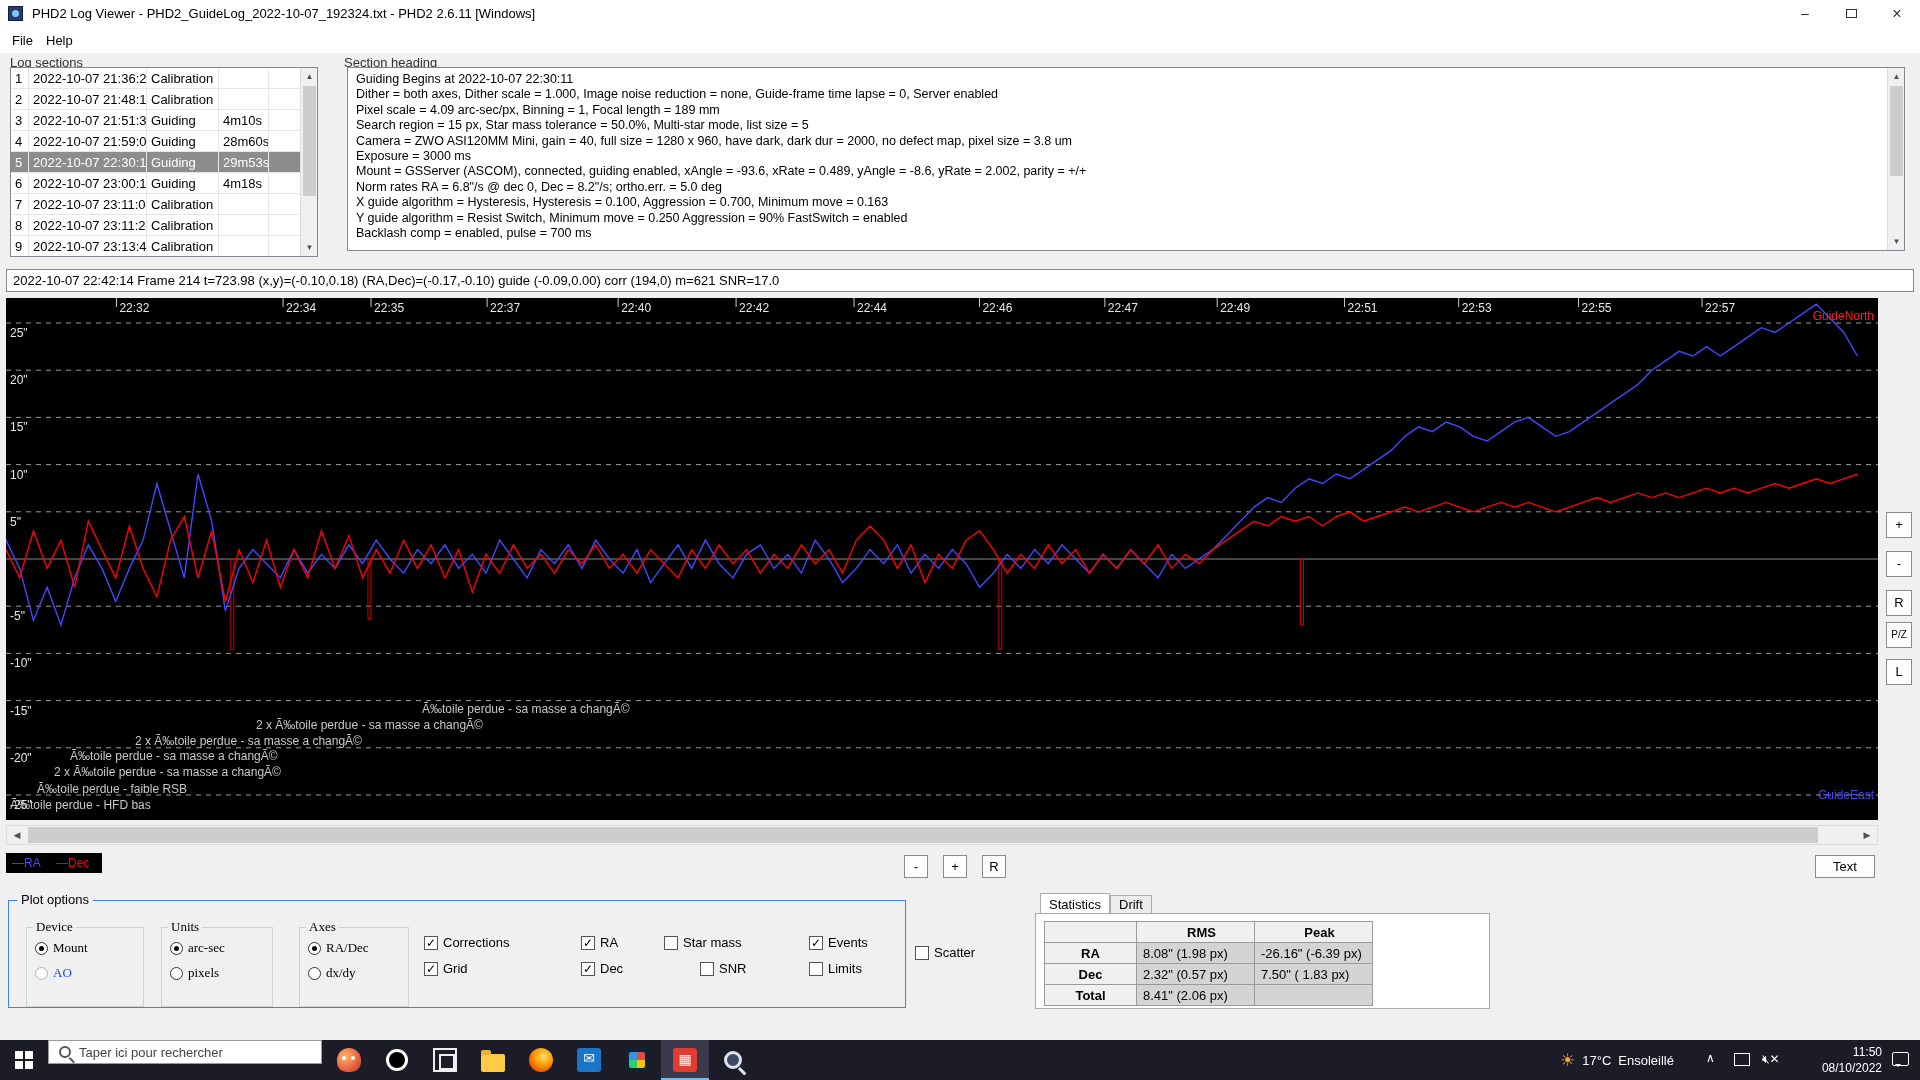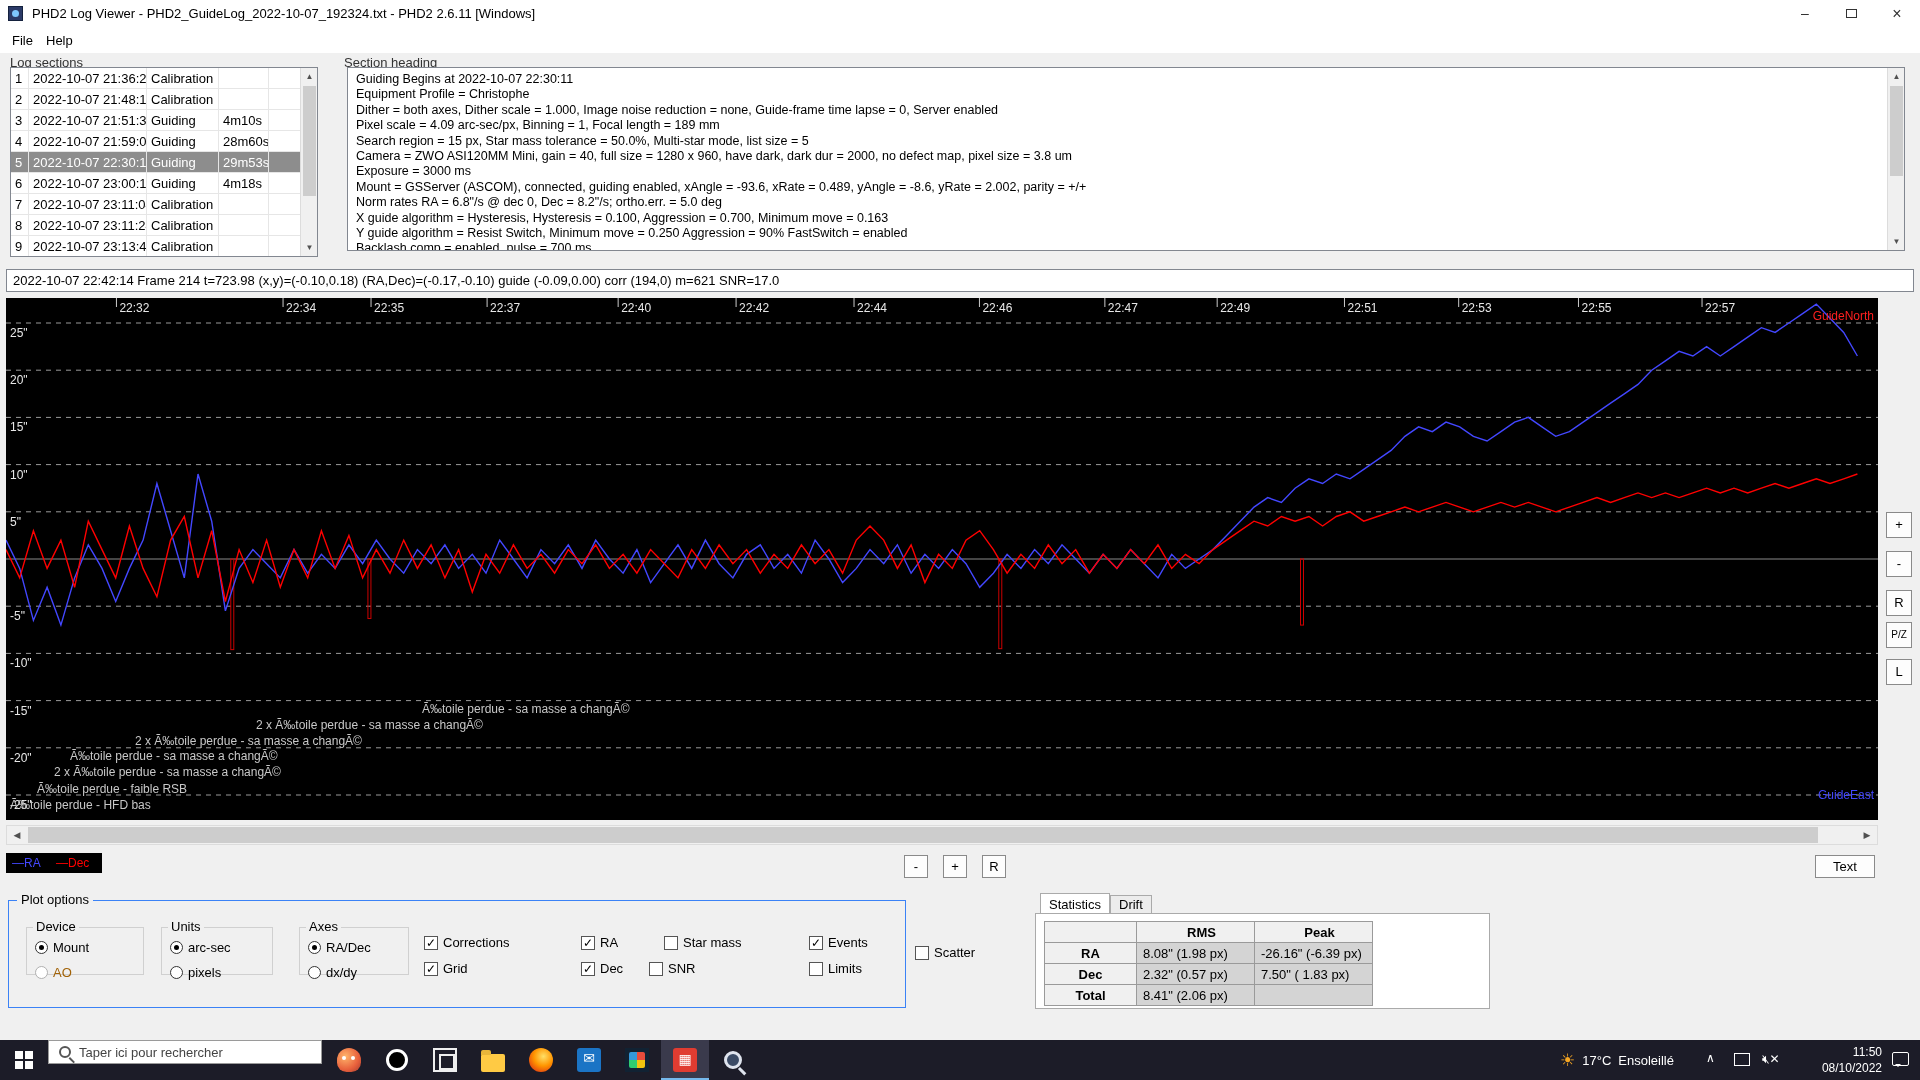--- a/index.html
+++ b/index.html
@@ -70,27 +70,27 @@
   #legend .dec { position:absolute; left:50px; color:#ff0000; }
   .tool-btn { top:855px; height:23px; background:#fdfdfd; border:1px solid #8a8a8a;
               text-align:center; line-height:21px; font-size:13px; }
   #btn-minus { left:904px; width:24px; } #btn-plus { left:943px; width:24px; } #btn-reset { left:982px; width:24px; }
   #btn-text { left:1815px; width:60px; }
 
   
   .groupbox { position:absolute; border:1px solid #3b82f6; }
   .groupbox > .gb-label { position:absolute; top:-9px; left:8px; background:#f0f0f0; padding:0 4px; font-size:13px; }
   #plot-options { left:8px; top:900px; width:898px; height:108px; }
-  .subbox { position:absolute; border:1px solid #d0d0d0; top:26px; height:48px; }
+  .subbox { position:absolute; border:1px solid #d0d0d0; top:26px; height:80px;font-family:Liberation Serif, serif; }
   .subbox > .gb-label { position:absolute; top:-9px; left:6px; background:#f0f0f0; padding:0 3px; font-size:13px; }
   .opt-row { position:absolute; left:8px; display:flex; align-items:center; gap:5px; font-size:13px; white-space:nowrap; }
   .radio { width:13px; height:13px; border:1px solid #333; border-radius:50%; background:#fff; position:relative; flex:0 0 auto; }
   .radio.sel::after { content:''; position:absolute; left:3px; top:3px; width:5px; height:5px; background:#000; border-radius:50%; }
   .radio.dis { border-color:#b0b0b0; }
-  .dis-label { color:#a16207; }
+  .dis-label { color:#1d4ed8; }
   .checkbox { width:14px; height:14px; border:1px solid #555; background:#fff; font-size:12px;
               line-height:13px; text-align:center; flex:0 0 auto; }
   .cb-item { position:absolute; display:flex; align-items:center; gap:5px; font-size:13px; white-space:nowrap; }
 
   
   #stats-tabs { left:1040px; top:893px; height:21px; display:flex; font-size:13px; }
   .tab { padding:1px 8px; border:1px solid #aaa; border-bottom:none; background:#ececec; margin-top:2px; }
   .tab.active { background:#ffffff; margin-top:0; padding-top:3px; }
   #stats-panel { left:1035px; top:913px; width:455px; height:96px; background:#ffffff; border:1px solid #aaaaaa; }
   #stats-table { position:absolute; left:8px; top:7px; border-collapse:collapse; font-size:13px; }
@@ -222,21 +222,20 @@
   <div class="vscroll">
     <div class="arr up">▲</div>
     <div class="arr dn">▼</div>
     <div class="thumb" style="top:18px; height:110px;"></div>
   </div>
 </div>
 
 <div class="abs" id="heading-box">
   <div id="heading-lines">
       <div class="heading-line">Guiding Begins at 2022-10-07 22:30:11</div>
-      <div class="heading-line">Equipment Profile = Christophe</div>
       <div class="heading-line">Dither = both axes, Dither scale = 1.000, Image noise reduction = none, Guide-frame time lapse = 0, Server enabled</div>
       <div class="heading-line">Pixel scale = 4.09 arc-sec/px, Binning = 1, Focal length = 189 mm</div>
       <div class="heading-line">Search region = 15 px, Star mass tolerance = 50.0%, Multi-star mode, list size = 5</div>
       <div class="heading-line"> Camera = ZWO ASI120MM Mini, gain = 40, full size = 1280 x 960, have dark, dark dur = 2000, no defect map, pixel size = 3.8 um</div>
       <div class="heading-line">Exposure = 3000 ms</div>
       <div class="heading-line">Mount = GSServer (ASCOM), connected, guiding enabled, xAngle = -93.6, xRate = 0.489, yAngle = -8.6, yRate = 2.002, parity = +/+</div>
       <div class="heading-line">Norm rates RA = 6.8"/s @ dec 0, Dec = 8.2"/s; ortho.err. = 5.0 deg</div>
       <div class="heading-line">X guide algorithm = Hysteresis, Hysteresis = 0.100, Aggression = 0.700, Minimum move = 0.163</div>
       <div class="heading-line">Y guide algorithm = Resist Switch, Minimum move = 0.250 Aggression = 90% FastSwitch = enabled</div>
       <div class="heading-line">Backlash comp = enabled, pulse = 700 ms</div>
@@ -397,21 +396,21 @@
         <span>RA</span>
       </div>
       <div class="cb-item" style="left: 572px; top: 60px;">
         <span class="checkbox">✓</span>
         <span>Dec</span>
       </div>
       <div class="cb-item" style="left: 655px; top: 34px;">
         <span class="checkbox"></span>
         <span>Star mass</span>
       </div>
-      <div class="cb-item" style="left: 640px; top: 60px;">
+      <div class="cb-item" style="left: 691px; top: 60px;">
         <span class="checkbox"></span>
         <span>SNR</span>
       </div>
       <div class="cb-item" style="left: 800px; top: 34px;">
         <span class="checkbox">✓</span>
         <span>Events</span>
       </div>
       <div class="cb-item" style="left: 800px; top: 60px;">
         <span class="checkbox"></span>
         <span>Limits</span>

